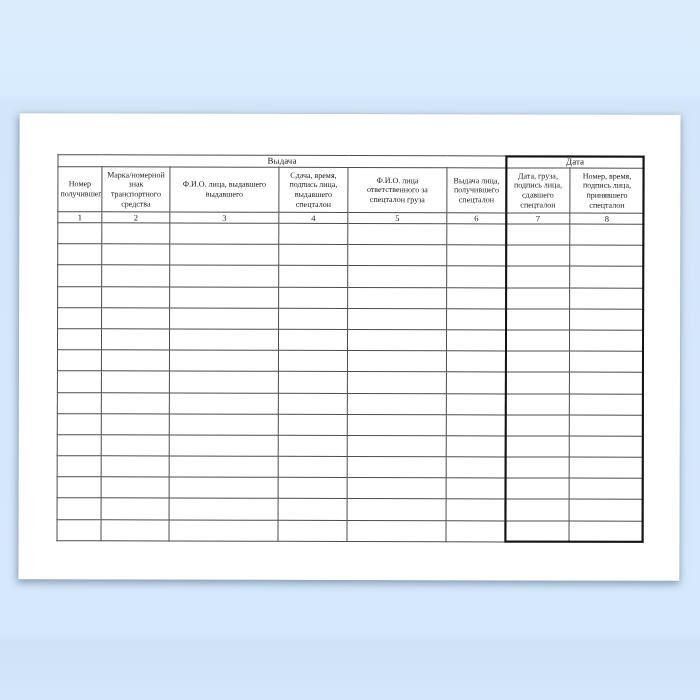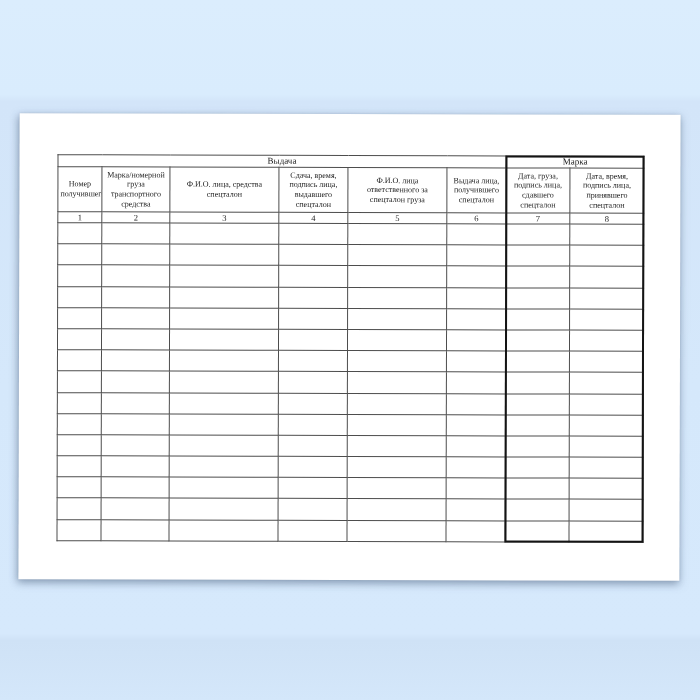--- a/index.html
+++ b/index.html
@@ -92,31 +92,31 @@
         <col style="width: 109px;">
         <col style="width: 69px;">
         <col style="width: 99px;">
         <col style="width: 59px;">
         <col style="width: 64px;">
         <col style="width: 74px;">
       </colgroup>
     <tbody>
         <tr>
           <td class="group-cell" colspan="6">Выдача</td>
-          <td class="group-cell" colspan="2">Марка</td>
+          <td class="group-cell" colspan="2">Дата</td>
         </tr>
         <tr>
           <td class="header-cell">Номер получившего</td>
-          <td class="header-cell">Марка/номерной груза транспортного средства</td>
-          <td class="header-cell">Ф.И.О. лица, средства спецталон</td>
+          <td class="header-cell">Марка/номерной знак транспортного средства</td>
+          <td class="header-cell">Ф.И.О. лица, выдавшего выдавшего</td>
           <td class="header-cell">Сдача, время, подпись лица, выдавшего спецталон</td>
           <td class="header-cell">Ф.И.О. лица ответственного за спецталон груза</td>
           <td class="header-cell">Выдача лица, получившего спецталон</td>
           <td class="header-cell">Дата, груза, подпись лица, сдавшего спецталон</td>
-          <td class="header-cell">Дата, время, подпись лица, принявшего спецталон</td>
+          <td class="header-cell">Номер, время, подпись лица, принявшего спецталон</td>
         </tr>
         <tr>
           <td class="num-cell">1</td>
           <td class="num-cell">2</td>
           <td class="num-cell">3</td>
           <td class="num-cell">4</td>
           <td class="num-cell">5</td>
           <td class="num-cell">6</td>
           <td class="num-cell">7</td>
           <td class="num-cell">8</td>

